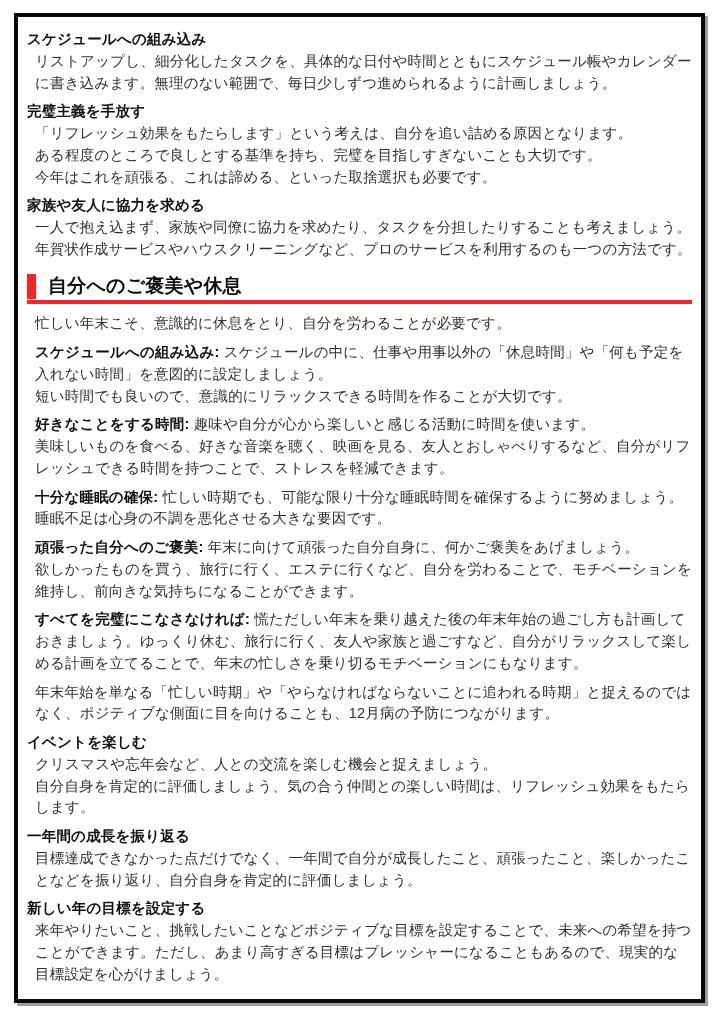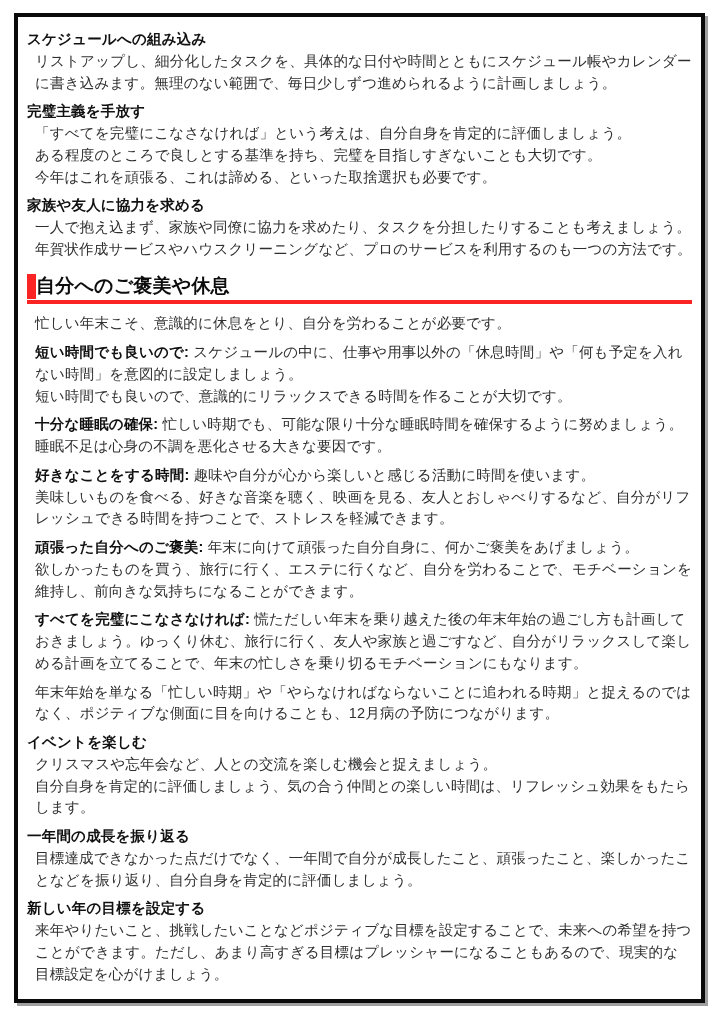--- a/index.html
+++ b/index.html
@@ -45,20 +45,21 @@
     margin: 0 0 7px 8px;
     white-space: pre-wrap;
   }
   .lead {
     font-weight: bold;
     color: #111111;
   }
   .section-header {
     display: flex;
     align-items: center;
+    gap: 12px;
     border-bottom: 4px solid var(--accent, #fa2424);
     margin: 13px 0 9px 0;
     padding-bottom: 3px;
   }
   .section-header .bar {
     display: inline-block;
     width: 9px;
     height: 25px;
     background: var(--accent, #fa2424);
     margin-bottom: -3px;
@@ -72,37 +73,37 @@
 </style>
 </head>
 <body>
 
 <div class="page">
   <div class="frame">
     <div class="doc">
         <div class="h">スケジュールへの組み込み</div>
         <p class="para">リストアップし、細分化したタスクを、具体的な日付や時間とともにスケジュール帳やカレンダーに書き込みます。無理のない範囲で、毎日少しずつ進められるように計画しましょう。</p>
         <div class="h">完璧主義を手放す</div>
-        <p class="para">「すべてを完璧にこなさなければ」という考えは、自分自身を肯定的に評価しましょう。
+        <p class="para">「リフレッシュ効果をもたらします」という考えは、自分を追い詰める原因となります。
 ある程度のところで良しとする基準を持ち、完璧を目指しすぎないことも大切です。
 今年はこれを頑張る、これは諦める、といった取捨選択も必要です。</p>
         <div class="h">家族や友人に協力を求める</div>
         <p class="para">一人で抱え込まず、家族や同僚に協力を求めたり、タスクを分担したりすることも考えましょう。
 年賀状作成サービスやハウスクリーニングなど、プロのサービスを利用するのも一つの方法です。</p>
         <div class="section-header">
           <span class="bar"></span>
           <span class="section-title">自分へのご褒美や休息</span>
         </div>
         <p class="para">忙しい年末こそ、意識的に休息をとり、自分を労わることが必要です。</p>
-        <p class="para"><span class="lead">短い時間でも良いので:</span> スケジュールの中に、仕事や用事以外の「休息時間」や「何も予定を入れない時間」を意図的に設定しましょう。
+        <p class="para"><span class="lead">スケジュールへの組み込み:</span> スケジュールの中に、仕事や用事以外の「休息時間」や「何も予定を入れない時間」を意図的に設定しましょう。
 短い時間でも良いので、意識的にリラックスできる時間を作ることが大切です。</p>
+        <p class="para"><span class="lead">好きなことをする時間:</span> 趣味や自分が心から楽しいと感じる活動に時間を使います。
+美味しいものを食べる、好きな音楽を聴く、映画を見る、友人とおしゃべりするなど、自分がリフレッシュできる時間を持つことで、ストレスを軽減できます。</p>
         <p class="para"><span class="lead">十分な睡眠の確保:</span> 忙しい時期でも、可能な限り十分な睡眠時間を確保するように努めましょう。
 睡眠不足は心身の不調を悪化させる大きな要因です。</p>
-        <p class="para"><span class="lead">好きなことをする時間:</span> 趣味や自分が心から楽しいと感じる活動に時間を使います。
-美味しいものを食べる、好きな音楽を聴く、映画を見る、友人とおしゃべりするなど、自分がリフレッシュできる時間を持つことで、ストレスを軽減できます。</p>
         <p class="para"><span class="lead">頑張った自分へのご褒美:</span> 年末に向けて頑張った自分自身に、何かご褒美をあげましょう。
 欲しかったものを買う、旅行に行く、エステに行くなど、自分を労わることで、モチベーションを維持し、前向きな気持ちになることができます。</p>
         <p class="para"><span class="lead">すべてを完璧にこなさなければ:</span> 慌ただしい年末を乗り越えた後の年末年始の過ごし方も計画しておきましょう。ゆっくり休む、旅行に行く、友人や家族と過ごすなど、自分がリラックスして楽しめる計画を立てることで、年末の忙しさを乗り切るモチベーションにもなります。</p>
         <p class="para">年末年始を単なる「忙しい時期」や「やらなければならないことに追われる時期」と捉えるのではなく、ポジティブな側面に目を向けることも、12月病の予防につながります。</p>
         <div class="h">イベントを楽しむ</div>
         <p class="para">クリスマスや忘年会など、人との交流を楽しむ機会と捉えましょう。
 自分自身を肯定的に評価しましょう、気の合う仲間との楽しい時間は、リフレッシュ効果をもたらします。</p>
         <div class="h">一年間の成長を振り返る</div>
         <p class="para">目標達成できなかった点だけでなく、一年間で自分が成長したこと、頑張ったこと、楽しかったことなどを振り返り、自分自身を肯定的に評価しましょう。</p>
         <div class="h">新しい年の目標を設定する</div>

